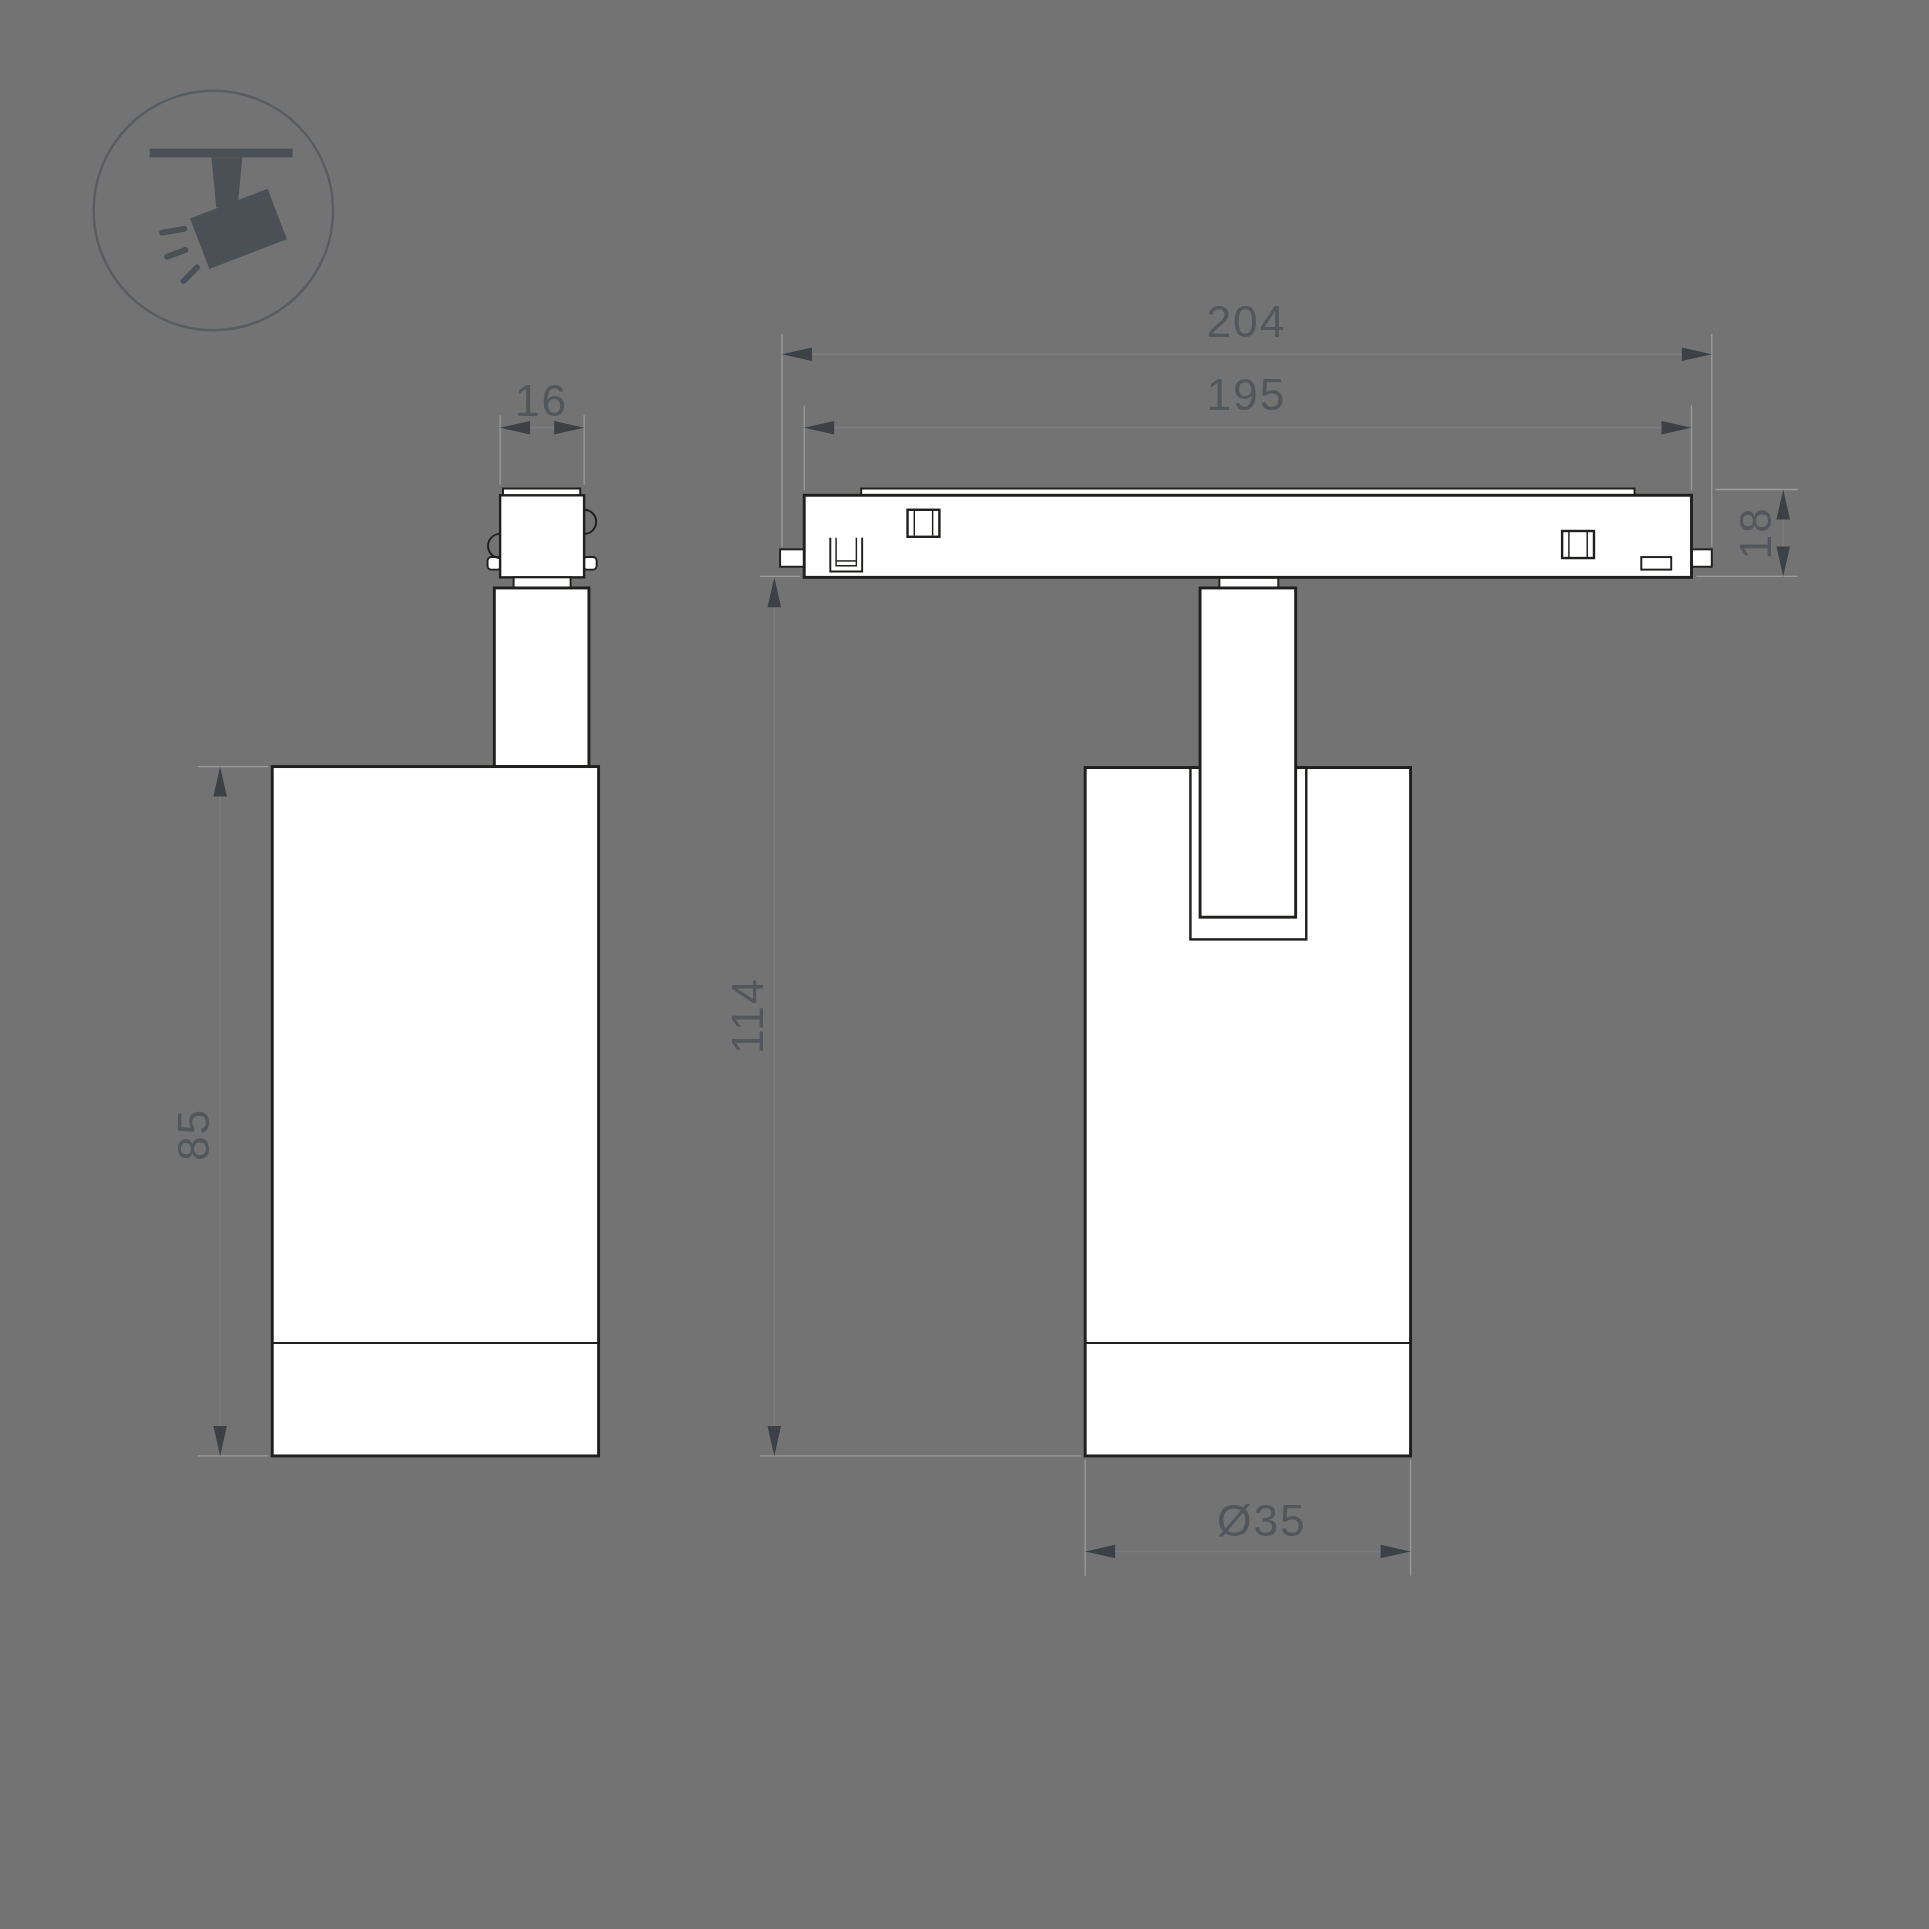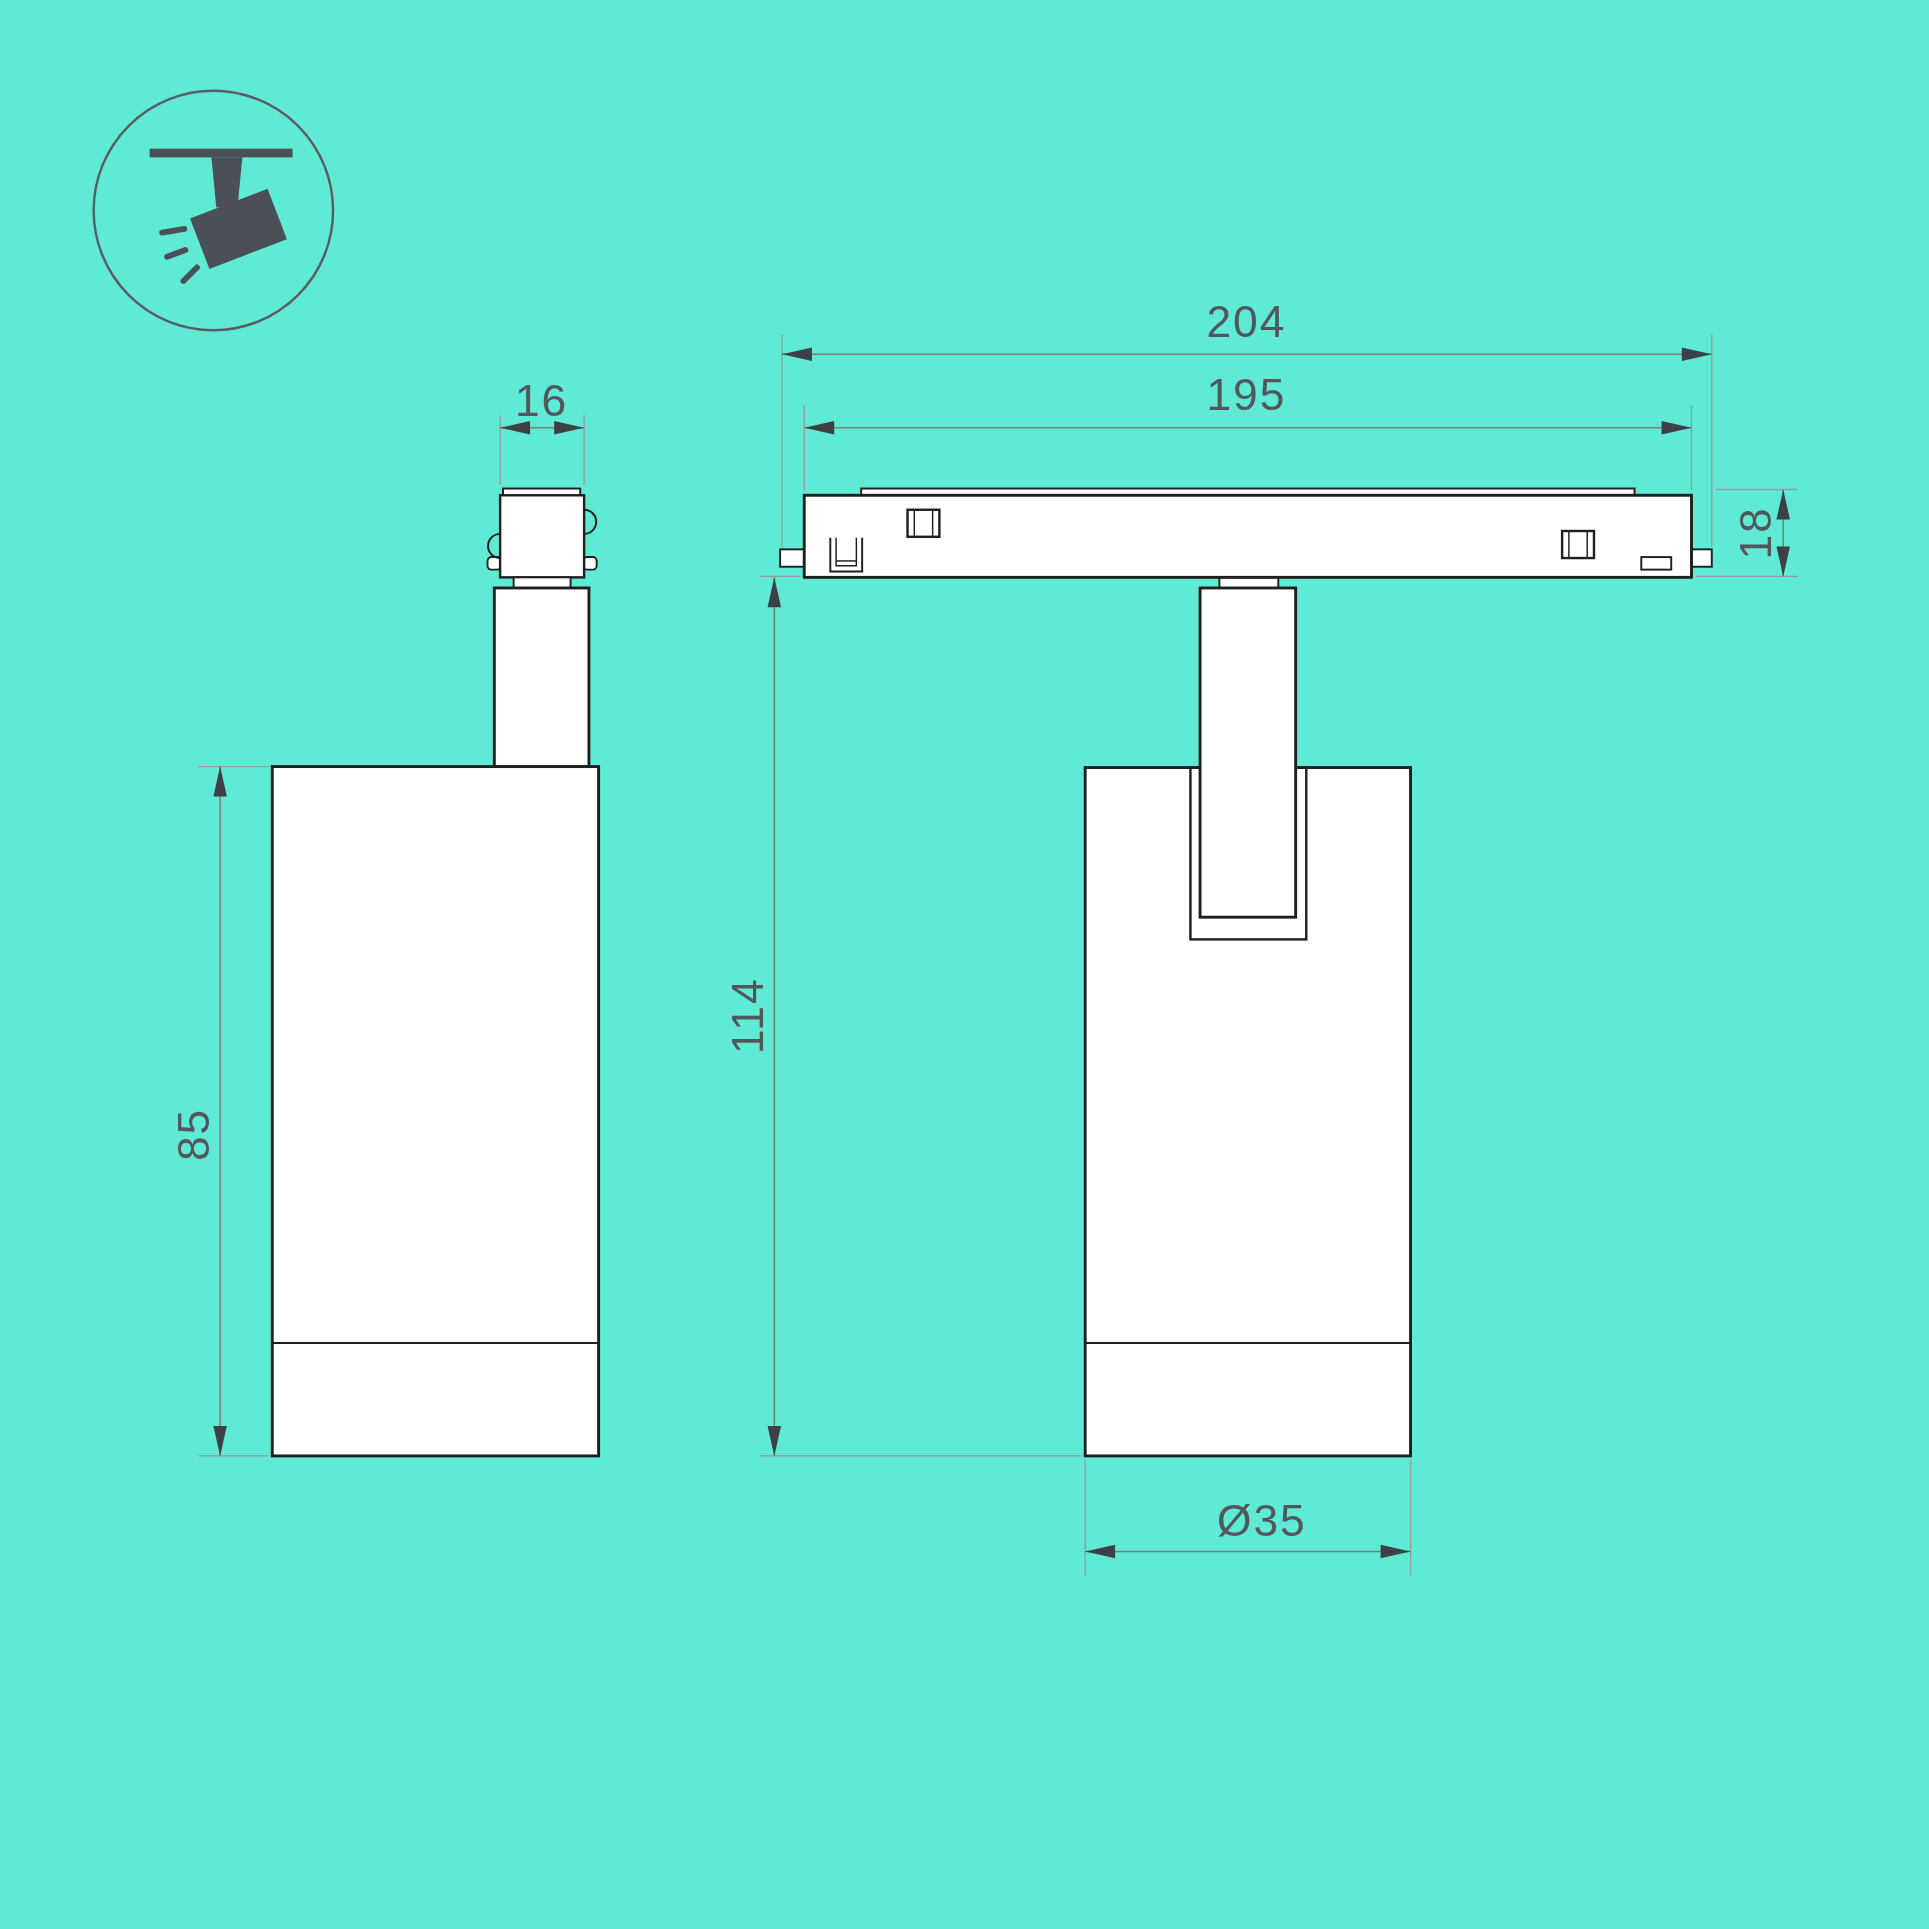--- a/index.html
+++ b/index.html
@@ -1,16 +1,16 @@
 <!DOCTYPE html>
 <html><head>
 <meta charset="utf-8">
 <style>
   html,body{margin:0;padding:0;background:#ffffff;}
-  .page{position:relative;width:1929px;height:1929px;background:#5eead4;overflow:hidden;}
+  .page{position:relative;width:1929px;height:1929px;background:#737373;overflow:hidden;}
   svg{display:block;}
   
   .s3  {stroke:#1f1f1d;stroke-width:3;fill:#ffffff;}
   .s25 {stroke:#1f1f1d;stroke-width:2.5;fill:#ffffff;}
   .s25n{stroke:#1f1f1d;stroke-width:2.5;fill:none;}
   .s2  {stroke:#1f1f1d;stroke-width:2;fill:#ffffff;}
   .s2n {stroke:#1f1f1d;stroke-width:2;fill:none;}
   .s15n{stroke:#1f1f1d;stroke-width:1.5;fill:none;}
   
   .ext {stroke:#9b9b9b;stroke-width:1.4;fill:none;}

